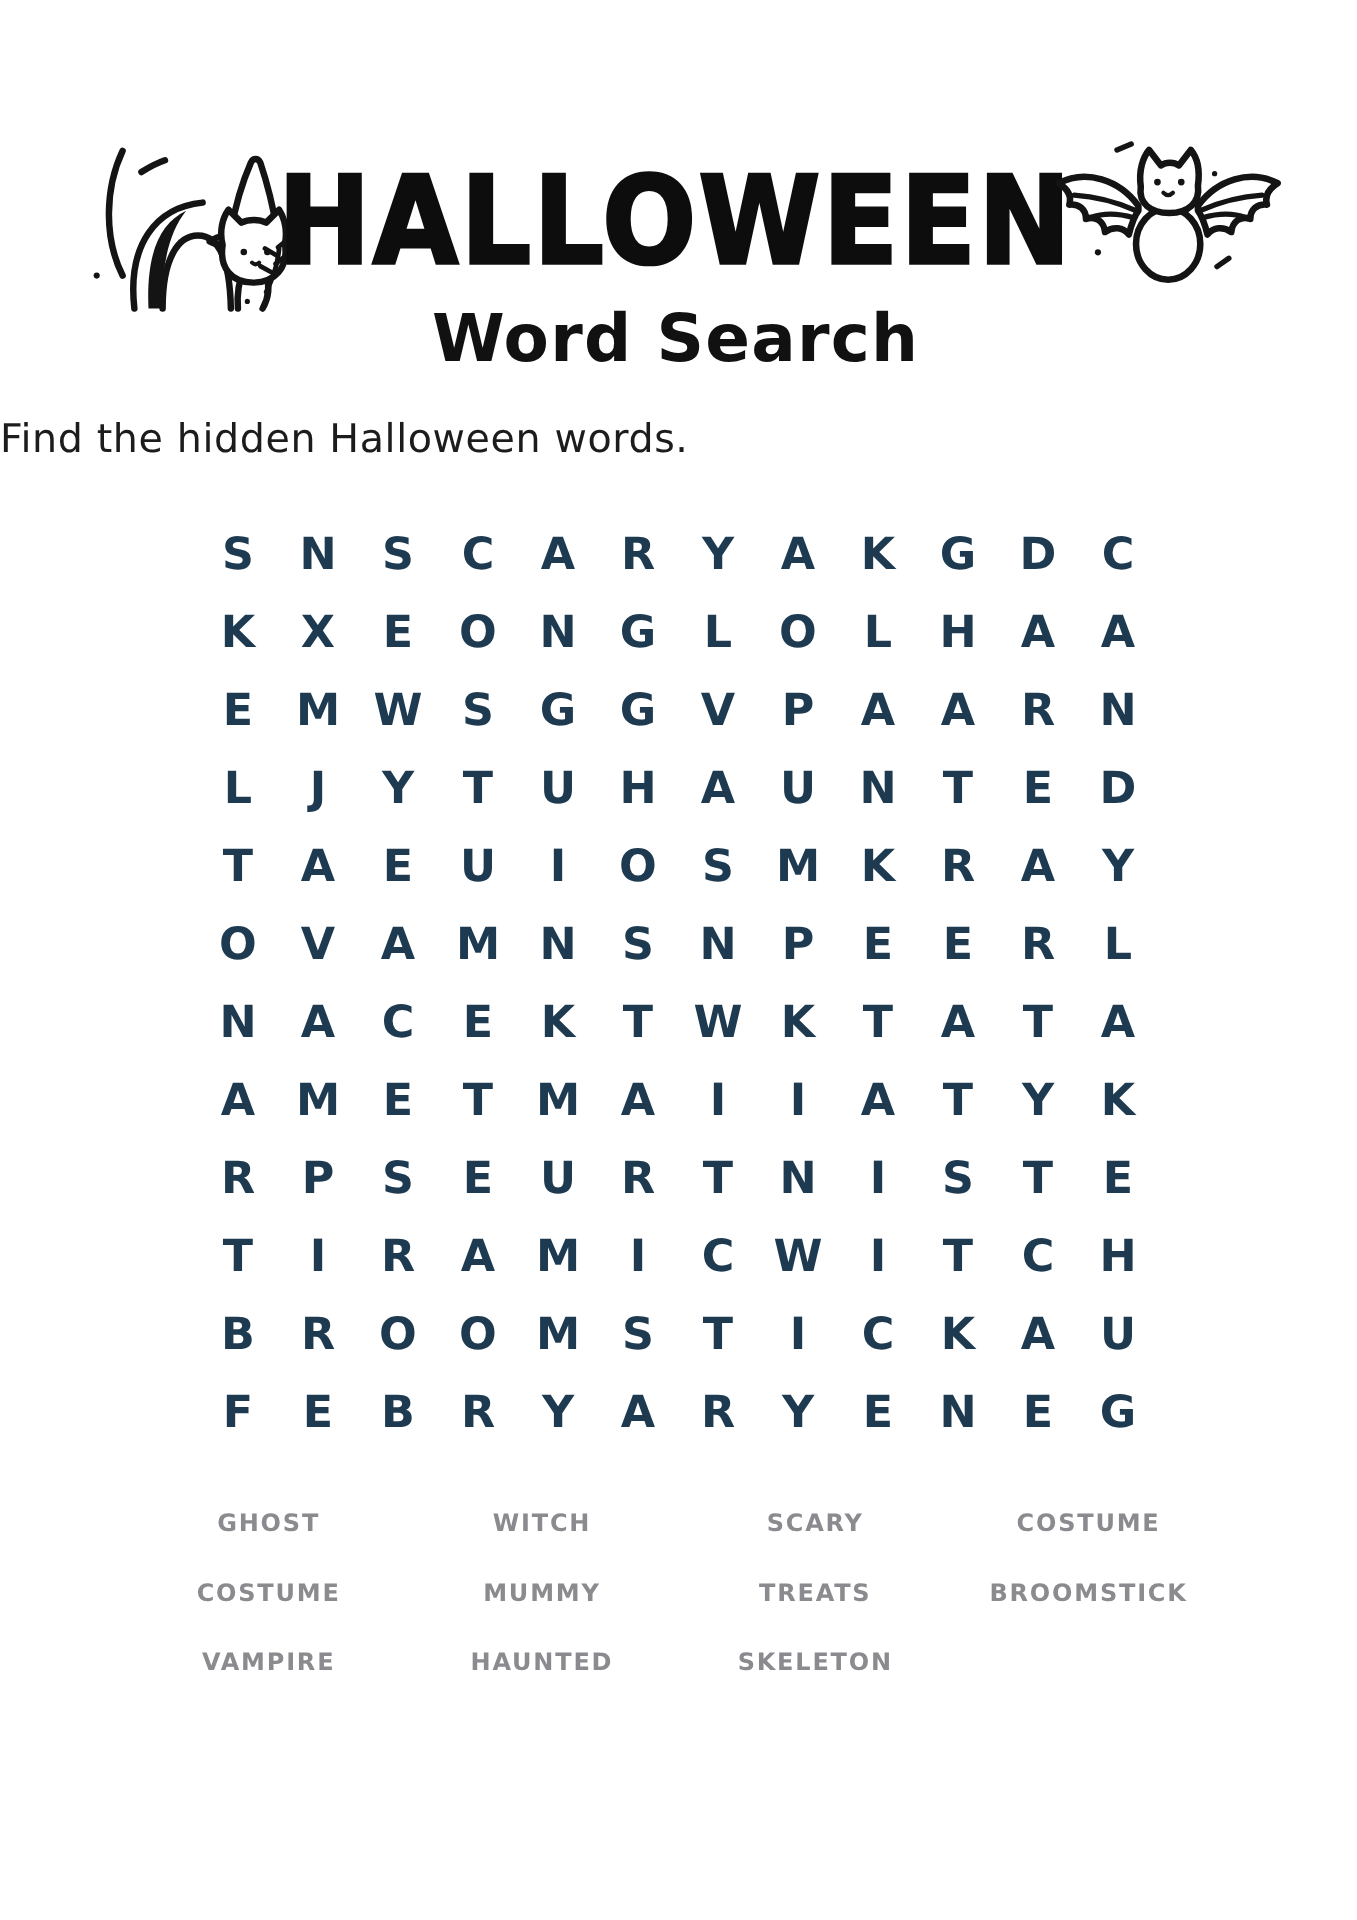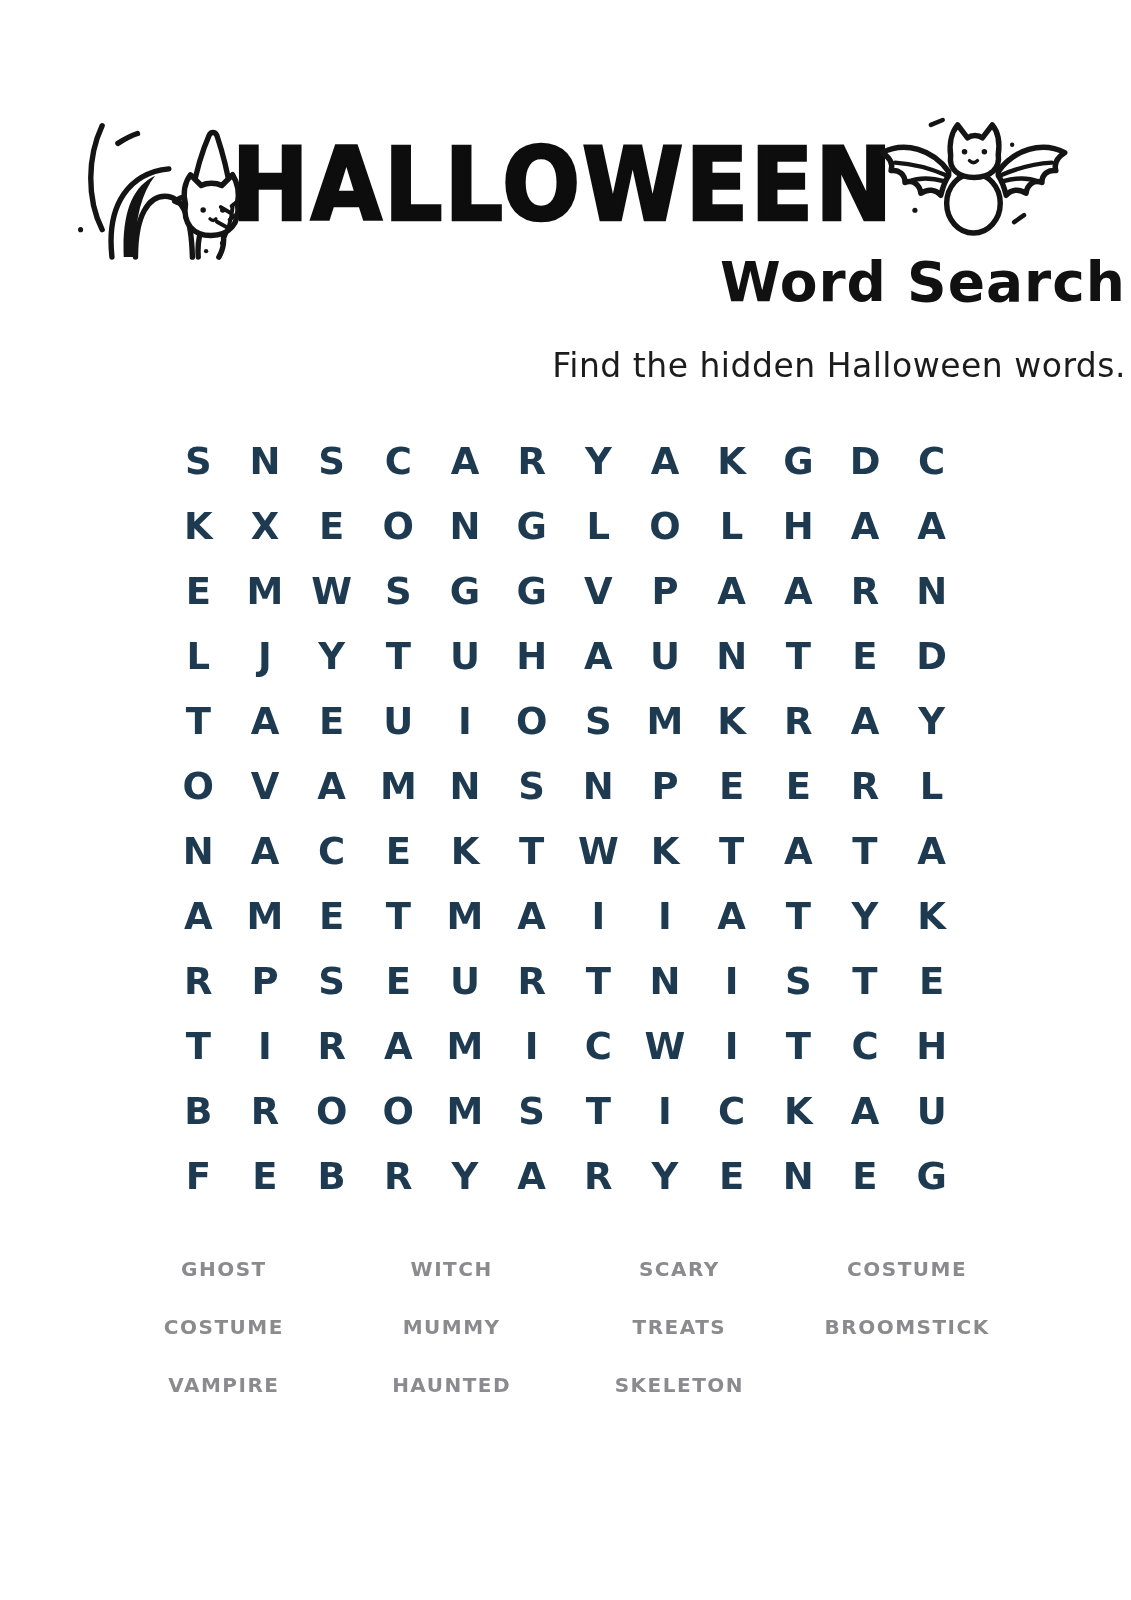--- a/index.html
+++ b/index.html
@@ -15,27 +15,27 @@
     position: absolute; top: 126px; left: 0; width: 100%;
     text-align: center;
     font-size: 92px; font-weight: bold; color: #0d0d0d;
     letter-spacing: 2px;
     -webkit-text-stroke: 2.5px #0d0d0d;
     transform: scaleY(1.10); transform-origin: top center;
     white-space: nowrap;
   }
   .subtitle {
     position: absolute; top: 250px; left: 0; width: 100%;
-    text-align: right;
+    text-align: center;
     font-size: 55px; font-weight: bold; color: #111111;
     letter-spacing: 1px;
   }
   .instruction {
     position: absolute; top: 346px; left: 0; width: 100%;
-    text-align: right;
+    text-align: left;
     font-size: 33px; font-weight: normal; color: #1c1c1c;
     letter-spacing: 0.5px;
   }
 
   .illu { position: absolute; }
   .illu-cat { left: 70px;  top: 110px; width: 182px; height: 152px; }
   .illu-bat { left: 866px; top: 116px; width: 206px; height: 124px; }
   .illu svg { width: 100%; height: 100%; }
   .illu path, .illu ellipse { stroke: #141414; stroke-width: 5.5; stroke-linecap: round; stroke-linejoin: round; fill: none; }
   .illu .fillw  { fill: #ffffff; }

